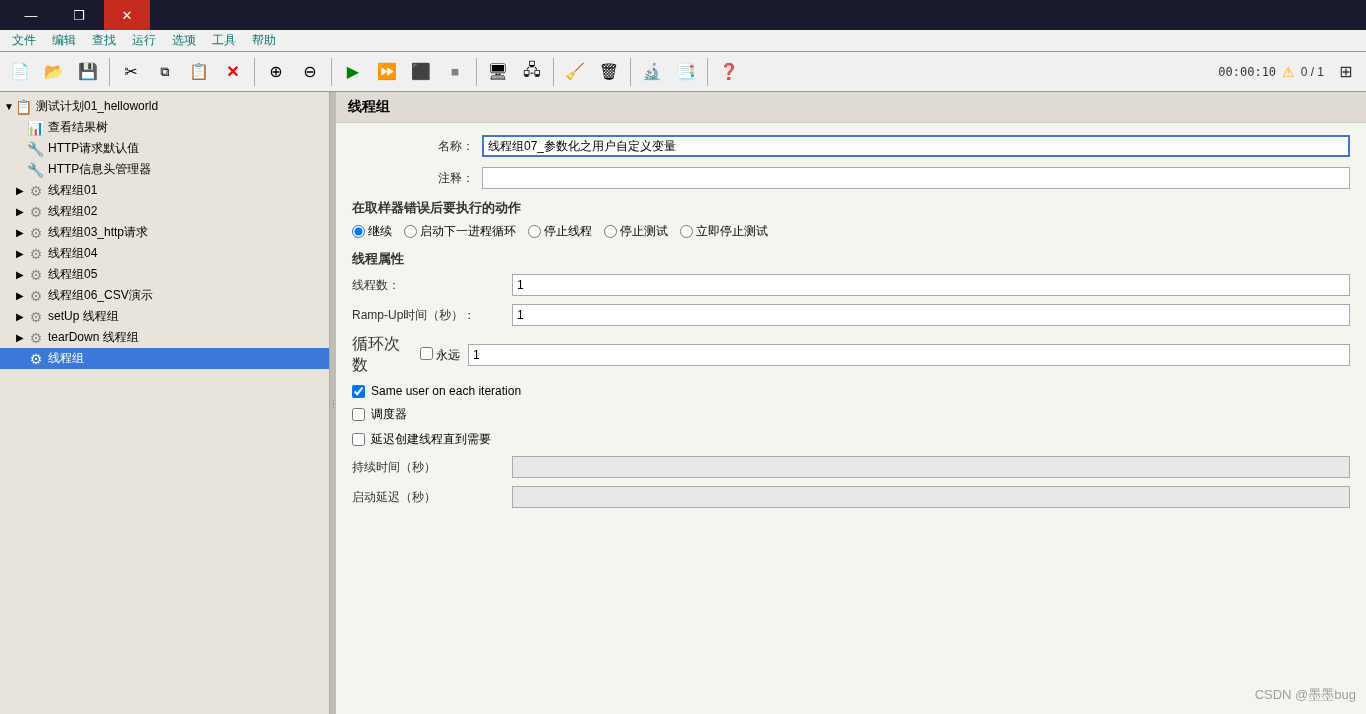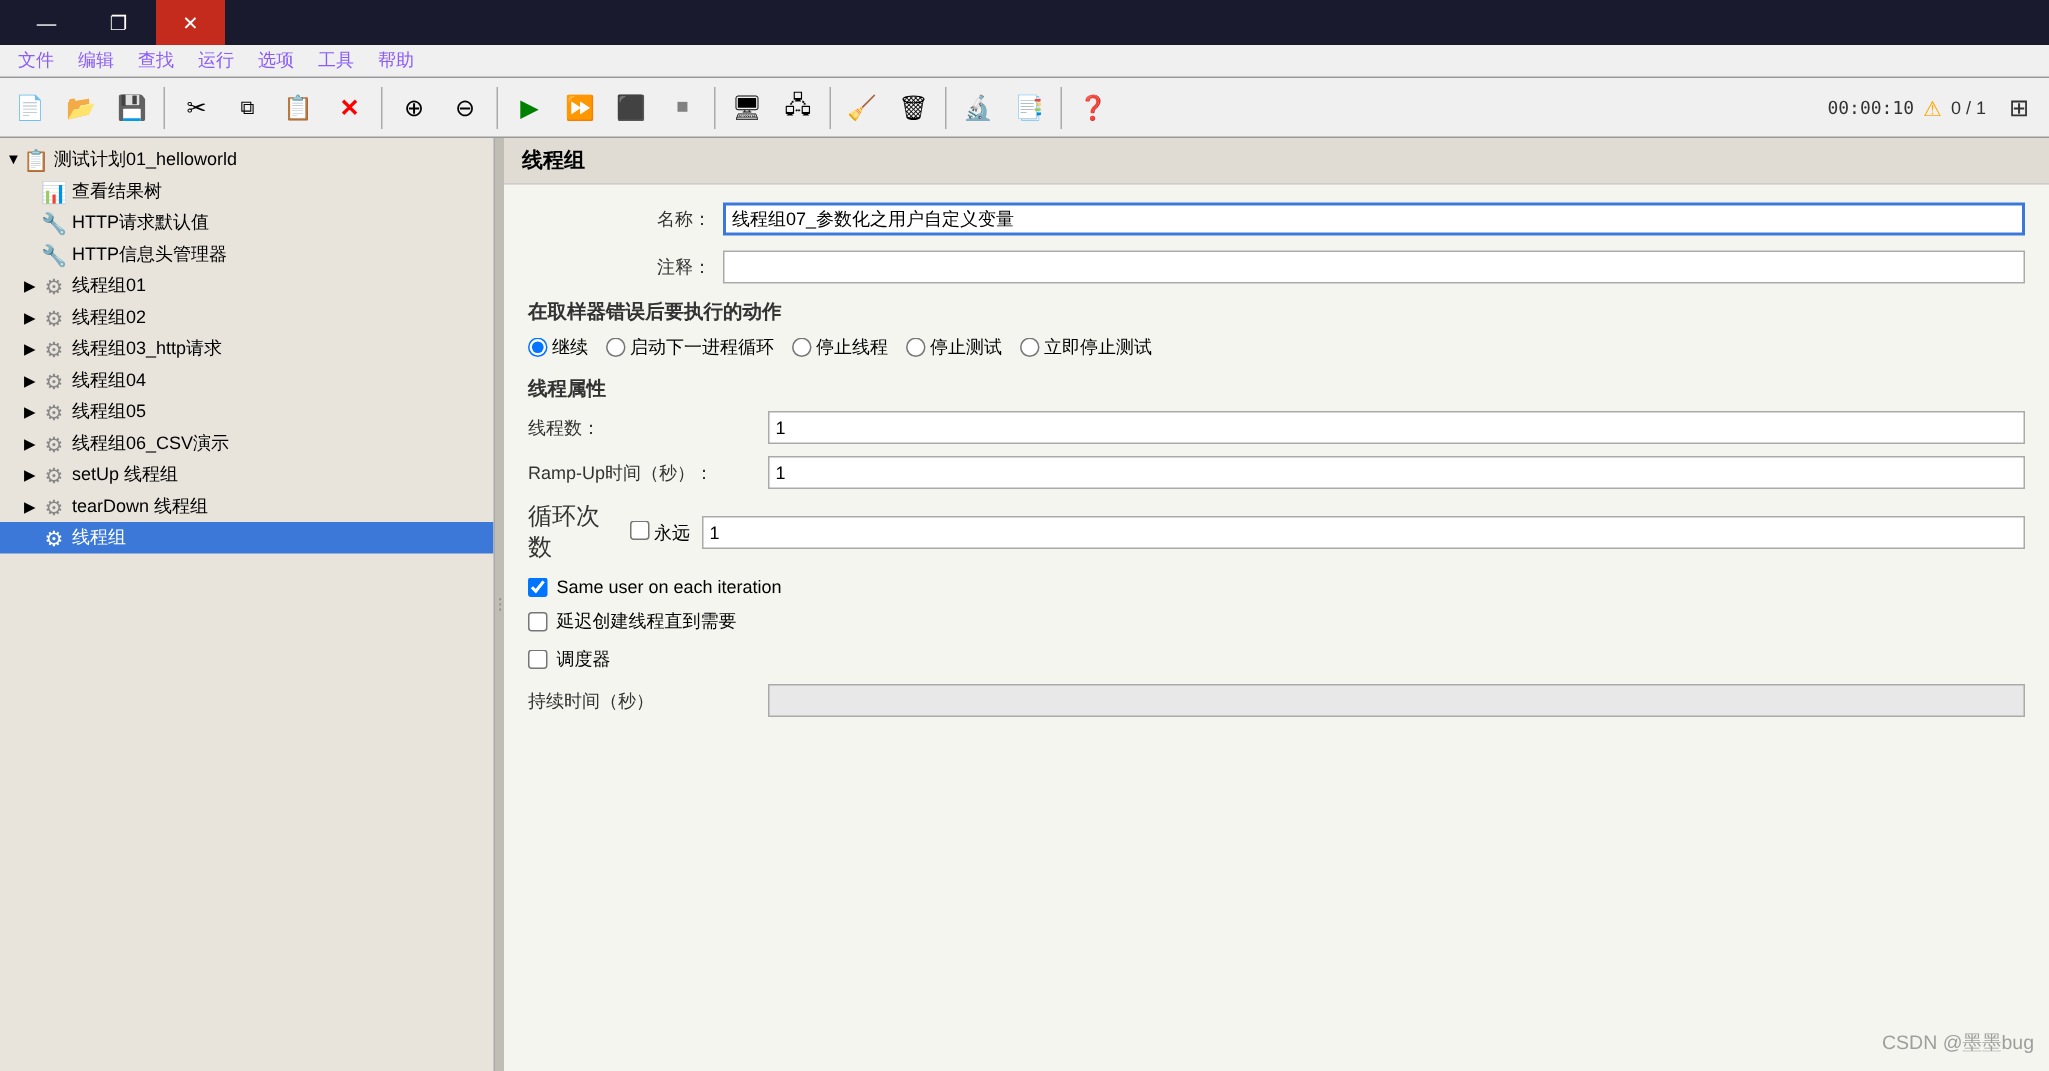--- a/index.html
+++ b/index.html
@@ -23,21 +23,21 @@
       background: #f0f0f0;
       display: flex;
       align-items: center;
       padding: 0 4px;
       border-bottom: 1px solid #999;
     }
     .menu-item {
       padding: 2px 8px;
       cursor: pointer;
       font-size: 12px;
-      color: #8b5cf6;
+      color: #0f766e;
     }
 
     
     #toolbar {
       height: 40px;
       background: #f0f0f0;
       display: flex;
       align-items: center;
       padding: 0 4px;
       gap: 2px;
@@ -414,31 +414,35 @@
           <input type="text" class="loop-input" value="1" style="flex: 1 1 0%; max-width: 100%; height: 22px; border: 1px solid rgb(170, 170, 170); padding: 2px 4px;">
         </div>
 
         <div class="checkbox-row">
           <input type="checkbox" checked="" style="">
           <span>Same user on each iteration</span>
         </div>
 
         <div class="checkbox-row">
           <input type="checkbox" style="">
-          <span>延迟创建线程直到需要</span>
+          <span>调度器</span>
         </div>
 
         <div class="checkbox-row">
           <input type="checkbox" style="">
-          <span>调度器</span>
+          <span>延迟创建线程直到需要</span>
         </div>
 
         <div class="prop-row">
           <span class="prop-label">持续时间（秒）</span>
           <input type="text" class="prop-input" value="" style="flex: 1 1 0%; max-width: 100%; background: rgb(232, 232, 232);">
         </div>
 
+        <div class="prop-row">
+          <span class="prop-label">启动延迟（秒）</span>
+          <input type="text" class="prop-input" value="" style="flex: 1 1 0%; max-width: 100%; background: rgb(232, 232, 232);">
+        </div>
       </div>
     </div>
   </div>
 </div>
 
 <div class="watermark">CSDN @墨墨bug</div>
 
 </body></html>

